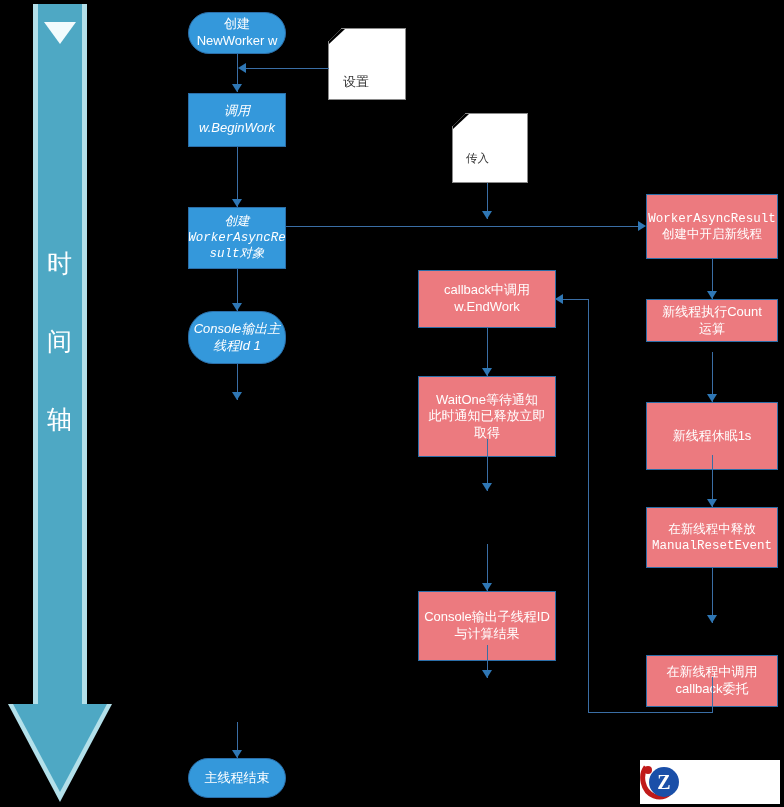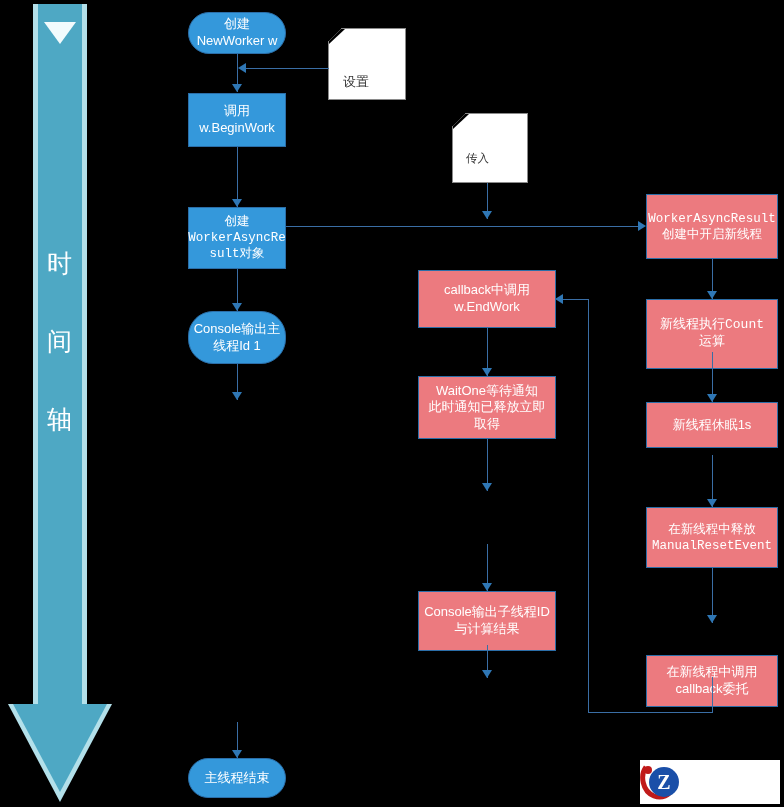--- a/index.html
+++ b/index.html
@@ -23,20 +23,21 @@
     justify-content: center;
     text-align: center;
     color: #ffffff;
     line-height: 1.28;
     white-space: pre-line;
   }
   .blue-box {
     background: #3498db;
     border: 1px solid #2b6ea8;
     font-size: 13px;
+    font-style: italic;
   }
   .blue-pill {
     background: #3498db;
     border: 1px solid #2b6ea8;
     border-radius: 22px;
     font-size: 13px;
   }
   .red-box {
     background: #ec7a7f;
     border: 1px solid #2b6ea8;
@@ -263,27 +264,27 @@
 
   <div class="conn conn-h" style="left:241px; top:68px; width:88px;"></div>
   <div class="arrow-left" style="left:238px; top:63px;"></div>
 
   <div class="node red-box mono" style="left:646px; top:194px; width:132px; height:65px;">WorkerAsyncResult
 创建中开启新线程</div>
 
   <div class="conn conn-v" style="left:712px; top:259px; height:40px;"></div>
   <div class="arrow-down" style="left:707px; top:291px;"></div>
 
-  <div class="node red-box" style="left:646px; top:299px; width:132px; height:70px;font-family:Liberation Mono, monospace;">新线程执行Count
+  <div class="node red-box" style="left:646px; top:299px; width:132px; height:43px;">新线程执行Count
 运算</div>
 
   <div class="conn conn-v" style="left:712px; top:352px; height:50px;"></div>
   <div class="arrow-down" style="left:707px; top:394px;"></div>
 
-  <div class="node red-box" style="left:646px; top:402px; width:132px; height:46px;">新线程休眠1s</div>
+  <div class="node red-box" style="left:646px; top:402px; width:132px; height:68px;">新线程休眠1s</div>
 
   <div class="conn conn-v" style="left:712px; top:455px; height:52px;"></div>
   <div class="arrow-down" style="left:707px; top:499px;"></div>
 
   <div class="node red-box mono" style="left:646px; top:507px; width:132px; height:61px;">在新线程中释放
 ManualResetEvent</div>
 
   <div class="conn conn-v" style="left:712px; top:568px; height:55px;"></div>
   <div class="arrow-down" style="left:707px; top:615px;"></div>
 
@@ -295,32 +296,32 @@
 
   <div class="conn conn-v" style="left:487px; top:183px; height:36px;"></div>
   <div class="arrow-down" style="left:482px; top:211px;"></div>
 
   <div class="node red-box" style="left:418px; top:270px; width:138px; height:58px;">callback中调用
 w.EndWork</div>
 
   <div class="conn conn-v" style="left:487px; top:328px; height:48px;"></div>
   <div class="arrow-down" style="left:482px; top:368px;"></div>
 
-  <div class="node red-box" style="left:418px; top:376px; width:138px; height:63px;">WaitOne等待通知
+  <div class="node red-box" style="left:418px; top:376px; width:138px; height:81px;">WaitOne等待通知
 此时通知已释放立即
 取得</div>
 
   <div class="conn conn-v" style="left:487px; top:439px; height:52px;"></div>
   <div class="arrow-down" style="left:482px; top:483px;"></div>
 
 
   <div class="conn conn-v" style="left:487px; top:544px; height:47px;"></div>
   <div class="arrow-down" style="left:482px; top:583px;"></div>
 
-  <div class="node red-box" style="left:418px; top:591px; width:138px; height:60px;">Console输出子线程ID
+  <div class="node red-box" style="left:418px; top:591px; width:138px; height:70px;">Console输出子线程ID
 与计算结果</div>
 
   <div class="conn conn-v" style="left:487px; top:645px; height:33px;"></div>
   <div class="arrow-down" style="left:482px; top:670px;"></div>
 
 
   <div class="conn conn-v" style="left:712px; top:677px; height:36px;"></div>
   <div class="conn conn-h" style="left:588px; top:712px; width:125px;"></div>
   <div class="conn conn-v" style="left:588px; top:299px; height:414px;"></div>
   <div class="conn conn-h" style="left:562px; top:299px; width:27px;"></div>

